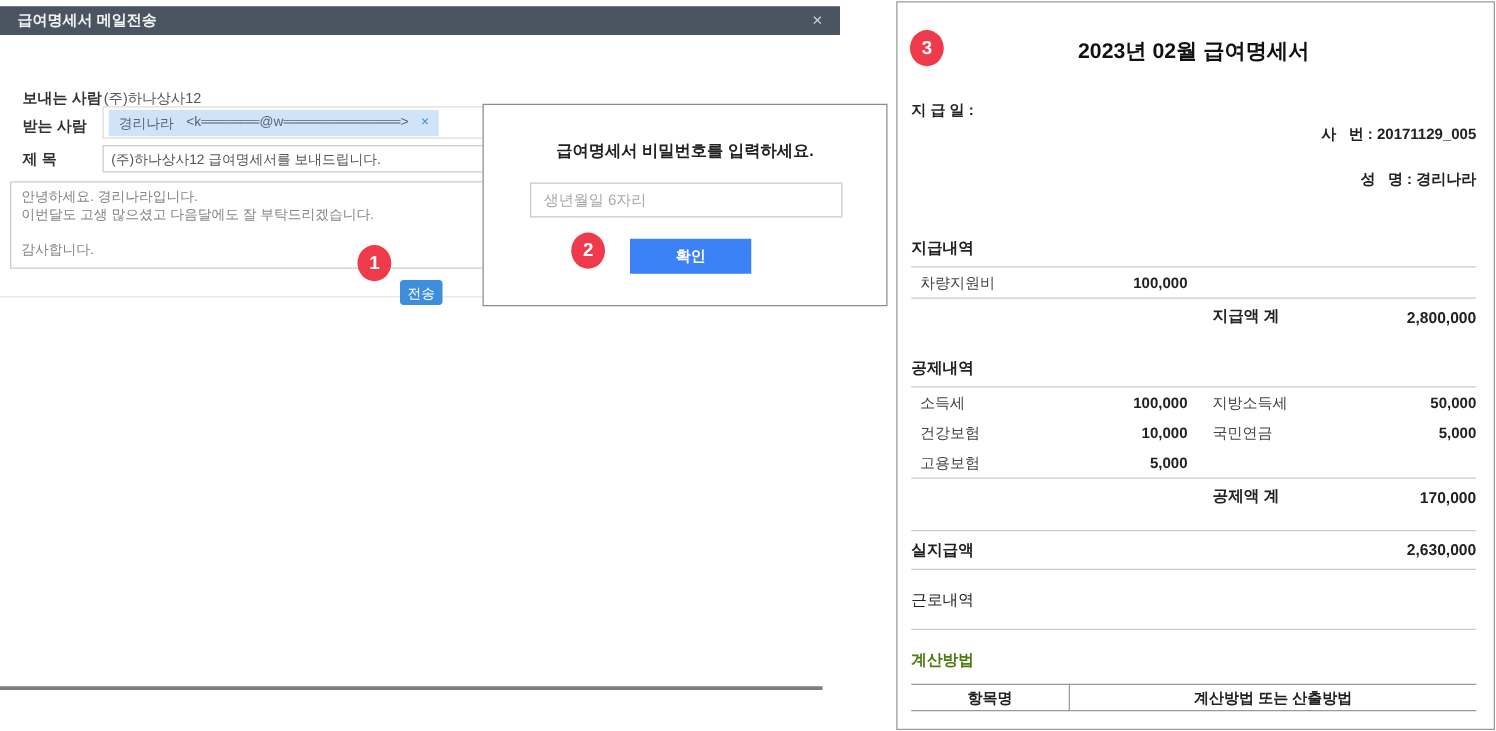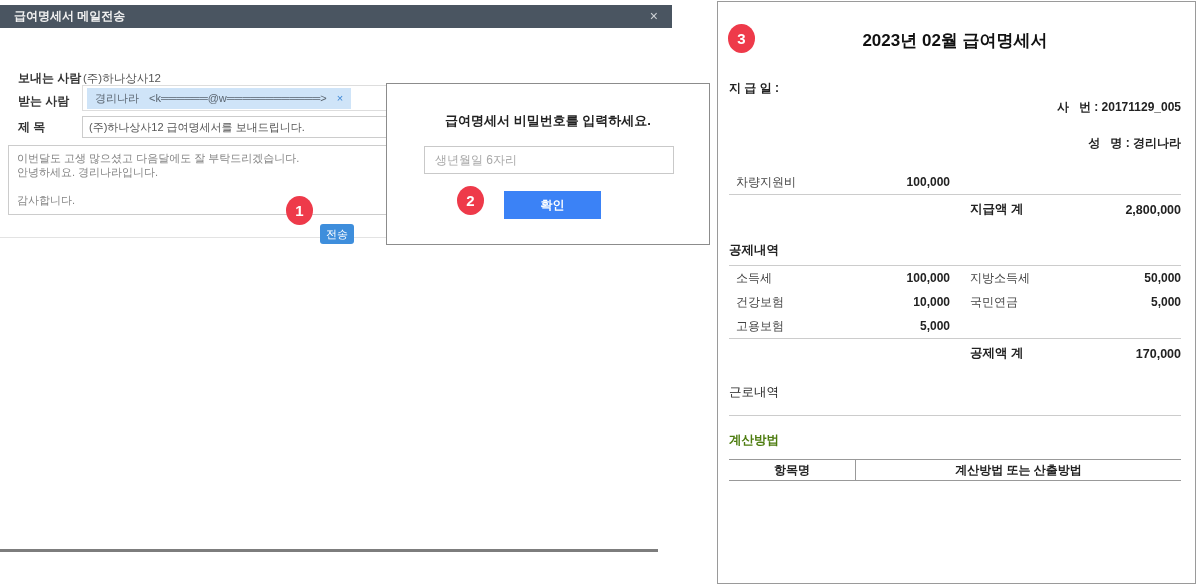--- a/index.html
+++ b/index.html
@@ -105,22 +105,22 @@
           <span>경리나라</span>
           <span>&lt;k══════@w════════════&gt;</span>
           <span class="chip-x">×</span>
         </div>
       </div>
 
       <span class="f-label" style="top:91px">제 목</span>
       <input class="subject-input" value="(주)하나상사12 급여명세서를 보내드립니다." style="">
 
       <div class="mail-textarea">
+        <div>안녕하세요. 경리나라입니다.</div>
         <div>이번달도 고생 많으셨고 다음달에도 잘 부탁드리겠습니다.</div>
-        <div>안녕하세요. 경리나라입니다.</div>
         <div>&nbsp;</div>
         <div>감사합니다.</div>
       </div>
 
       <button class="send-btn">전송</button>
     </div>
   </div>
 
   <div class="badge badge-1">1</div>
 
@@ -136,20 +136,21 @@
     <div class="doc-title">2023년 02월 급여명세서</div>
 
     <div class="doc-meta">
       <span class="meta-left">지 급 일 :</span>
       <span class="meta-right">
         <span>사   번 : 20171129_005</span><br>
         <span>성   명 : 경리나라</span>
       </span>
     </div>
 
+    <div class="sec-title first">지급내역</div>
     <div class="pay-row">
       <span>차량지원비</span>
       <span class="amt">100,000</span>
       <span class="lbl2"></span>
       <span class="amt"></span>
     </div>
     <div class="total-row">
       <span></span>
         <span></span>
       <span class="tl">지급액 계</span>
@@ -175,20 +176,24 @@
       <span class="lbl2"></span>
       <span class="amt"></span>
     </div>
     <div class="total-row">
       <span></span>
         <span></span>
       <span class="tl">공제액 계</span>
       <span class="tv">170,000</span>
     </div>
 
+    <div class="net-row">
+      <span>실지급액</span>
+      <span>2,630,000</span>
+    </div>
 
     <div class="work-sec">근로내역</div>
 
     <div class="calc-sec">계산방법</div>
     <table class="calc-table">
       <tbody>
           <tr>
         <th>항목명</th>
         <th>계산방법 또는 산출방법</th>
       </tr>

